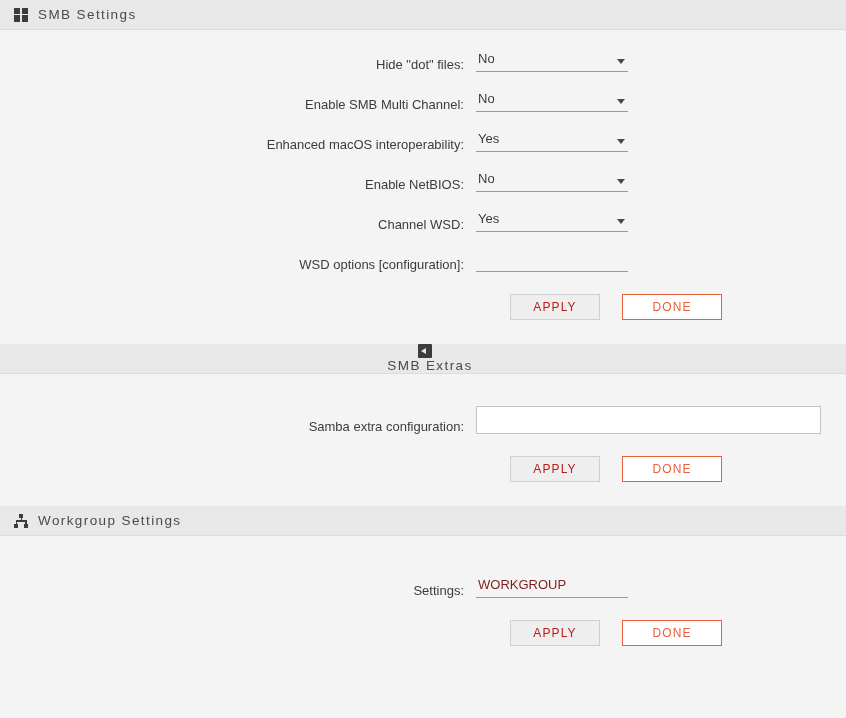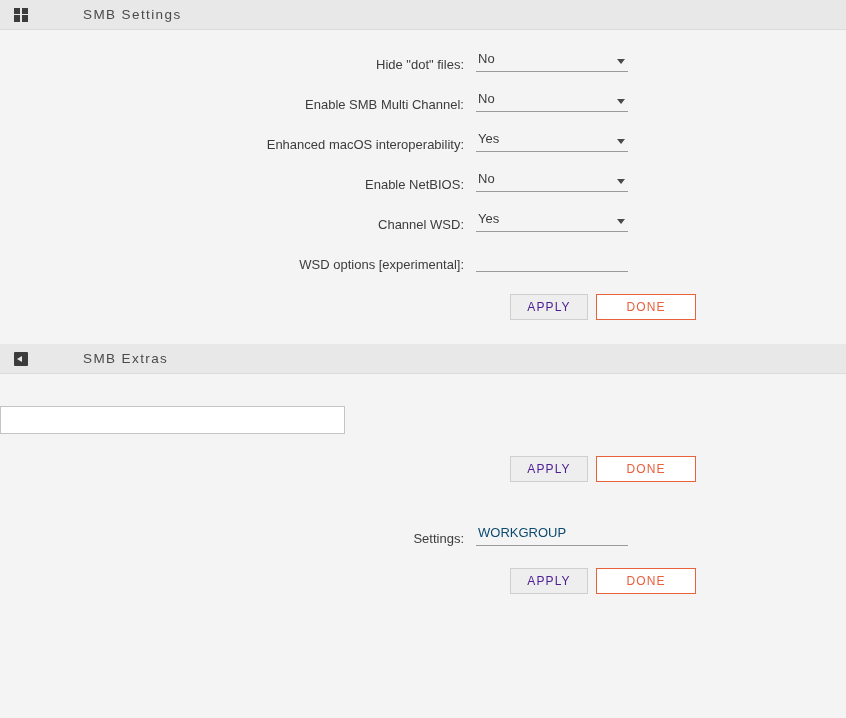--- a/index.html
+++ b/index.html
@@ -37,21 +37,20 @@
     height: 14px;
     margin-right: 10px;
     display: inline-block;
     flex: 0 0 auto;
     position: relative;
   }
   .section-header .sec-title {
     font-size: 13.5px;
     letter-spacing: 1.4px;
     color: #4a4a4a;
-    margin-left: 45px;
   }
 
   
   .icon-windows {
     background: #3c3c3c;
   }
   .icon-windows::before,
   .icon-windows::after {
     content: "";
     position: absolute;
@@ -147,21 +146,21 @@
     pointer-events: none;
   }
   .text-field {
     width: 152px;
     height: 24px;
     border: none;
     border-bottom: 1px solid #9a9a9a;
     background: transparent;
     font-family: "Liberation Sans", sans-serif;
     font-size: 13px;
-    color: #0c4a6e;
+    color: #7f1d1d;
     padding: 0 2px 2px 2px;
     box-sizing: border-box;
     outline: none;
   }
   .textarea-field {
     width: 345px;
     height: 28px;
     border: 1px solid #c4c4c4;
     background: #ffffff;
     font-family: "Liberation Sans", sans-serif;
@@ -186,25 +185,25 @@
     letter-spacing: 1.1px;
     height: 26px;
     line-height: 24px;
     text-align: center;
     box-sizing: border-box;
     cursor: pointer;
     background: transparent;
     padding: 0;
   }
   .btn-apply {
-    width: 78px;
+    width: 90px;
     border: 1px solid #cfcfcf;
-    color: #4c1d95;
+    color: #b91c1c;
     background: #eeeeee;
-    margin-right: 8px;
+    margin-right: 22px;
   }
   .btn-done {
     width: 100px;
     border: 1px solid #e8603c;
     color: #e8603c;
     background: #ffffff;
   }
 
   .sec-body {
     padding-bottom: 2px;
@@ -266,46 +265,59 @@
       <div class="form-label">Channel WSD:</div>
       <div class="field-wrap">
         <select class="select-field">
           <option>Yes</option>
         </select>
         <span class="caret"></span>
       </div>
     </div>
 
     <div class="form-row">
-      <div class="form-label">WSD options [experimental]:</div>
+      <div class="form-label">WSD options [configuration]:</div>
       <div class="field-wrap">
         <input class="text-field" type="text" value="" style="">
       </div>
     </div>
 
     <div class="btn-row">
       <button class="btn btn-apply">APPLY</button>
       <button class="btn btn-done">DONE</button>
     </div>
   </div>
 
-  <div class="section-header" style="margin-top:22px;">
+  <div class="section-header" style="margin-top:22px;flex-direction:column;">
     <span class="sec-icon icon-extras"></span>
     <span class="sec-title">SMB Extras</span>
   </div>
   <div class="sec-body form-area" style="padding-top:32px;">
     <div class="form-row">
+      <div class="form-label">Samba extra configuration:</div>
       <textarea class="textarea-field" placeholder="" style=""></textarea>
     </div>
     <div class="btn-row">
       <button class="btn btn-apply">APPLY</button>
       <button class="btn btn-done">DONE</button>
     </div>
   </div>
 
+  <div class="section-header" style="margin-top:22px;">
+    <span class="sec-icon icon-workgroup">
+      <span class="n n1"></span>
+        <span class="n n2"></span>
+        <span class="n n3"></span>
+      <span class="ln lv"></span>
+        <span class="ln lh"></span>
+        <span class="ln lv2"></span>
+        <span class="ln lv3"></span>
+    </span>
+    <span class="sec-title">Workgroup Settings</span>
+  </div>
   <div class="sec-body form-area" style="padding-top:38px;">
     <div class="form-row">
       <div class="form-label">Settings:</div>
       <div class="field-wrap">
         <input class="text-field" type="text" value="WORKGROUP" style="">
       </div>
     </div>
     <div class="btn-row">
       <button class="btn btn-apply">APPLY</button>
       <button class="btn btn-done">DONE</button>

